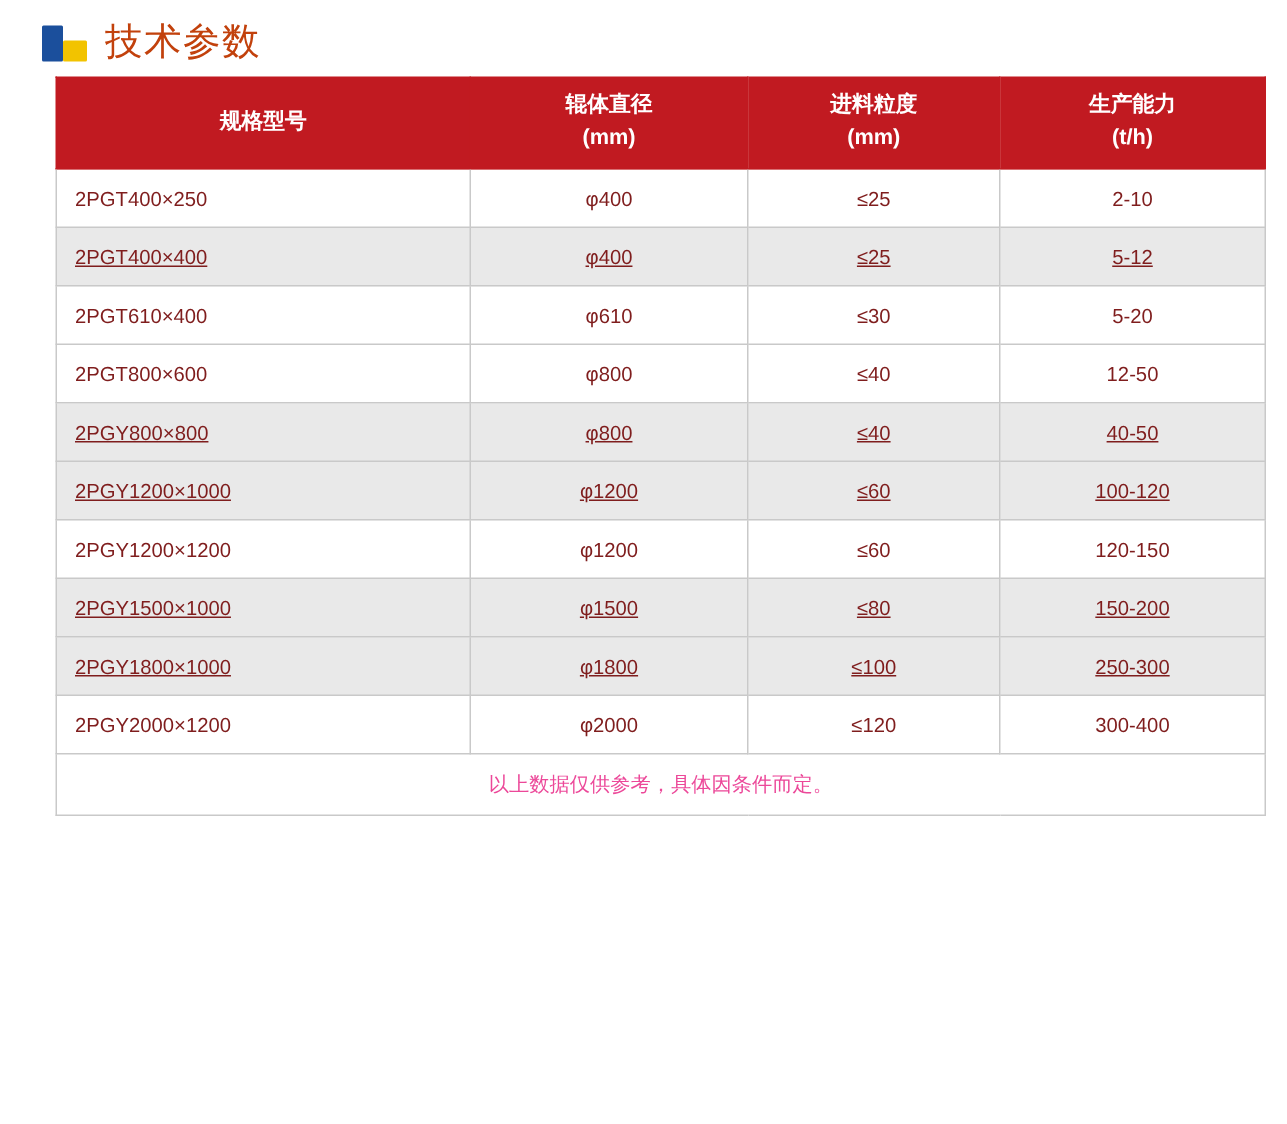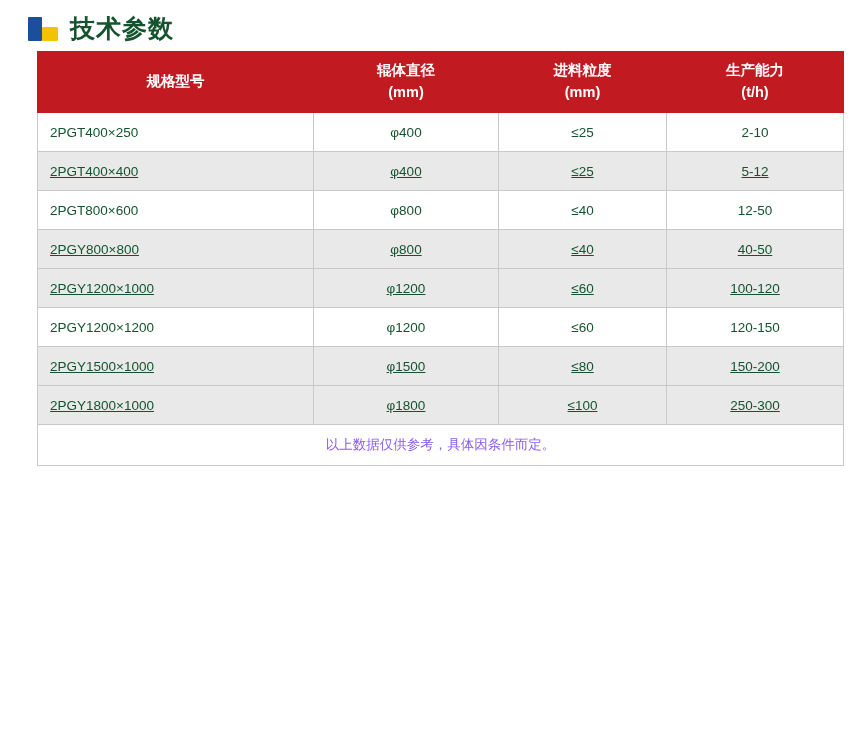--- a/index.html
+++ b/index.html
@@ -46,22 +46,22 @@
     position: absolute;
     left: 14px;
     top: 10px;
     width: 16px;
     height: 14px;
     background: #f2c300;
     border-radius: 1px;
   }
   .title-text {
     font-size: 25px;
-    font-weight: bold;
-    color: #14532d;
+    font-weight: normal;
+    color: #c2410c;
     letter-spacing: 1px;
     line-height: 1;
   }
   
   .table-wrap {
     padding: 0 37px;
     box-sizing: border-box;
   }
   table.spec {
     border-collapse: collapse;
@@ -84,39 +84,39 @@
     height: 60px;
     border-color: #c11a21;
     line-height: 1.5;
   }
   table.spec thead th .hdr-line2 {
     display: block;
     text-align: center;
   }
   table.spec tbody td {
     height: 38px;
-    color: #14532d;
+    color: #7f1d1d;
     font-size: 13.5px;
   }
   table.spec tbody tr.odd td {
     background: #ffffff;
   }
   table.spec tbody tr.even td {
     background: #e9e9e9;
     text-decoration: underline;
   }
   table.spec tbody td.model {
     text-align: left;
     padding-left: 12px;
   }
   table.spec tfoot td {
     height: 40px;
     background: #ffffff;
     font-size: 13.5px;
-    color: #8b5cf6;
+    color: #ec4899;
     text-align: center;
   }
   .col1 { width: 276px; }
   .col2 { width: 185px; }
   .col3 { width: 168px; }
   .col4 { width: 177px; }
 </style>
 </head>
 <body>
 
@@ -164,20 +164,26 @@
           <td>≤25</td>
           <td>2-10</td>
         </tr>
         <tr class="even">
           <td class="model">2PGT400×400</td>
           <td>φ400</td>
           <td>≤25</td>
           <td>5-12</td>
         </tr>
         <tr class="odd">
+          <td class="model">2PGT610×400</td>
+          <td>φ610</td>
+          <td>≤30</td>
+          <td>5-20</td>
+        </tr>
+        <tr class="odd">
           <td class="model">2PGT800×600</td>
           <td>φ800</td>
           <td>≤40</td>
           <td>12-50</td>
         </tr>
         <tr class="even">
           <td class="model">2PGY800×800</td>
           <td>φ800</td>
           <td>≤40</td>
           <td>40-50</td>
@@ -199,20 +205,26 @@
           <td>φ1500</td>
           <td>≤80</td>
           <td>150-200</td>
         </tr>
         <tr class="even">
           <td class="model">2PGY1800×1000</td>
           <td>φ1800</td>
           <td>≤100</td>
           <td>250-300</td>
         </tr>
+        <tr class="odd">
+          <td class="model">2PGY2000×1200</td>
+          <td>φ2000</td>
+          <td>≤120</td>
+          <td>300-400</td>
+        </tr>
       </tbody>
       <tfoot>
         <tr>
           <td colspan="4">以上数据仅供参考，具体因条件而定。</td>
         </tr>
       </tfoot>
     </table>
   </div>
 
 </div>

